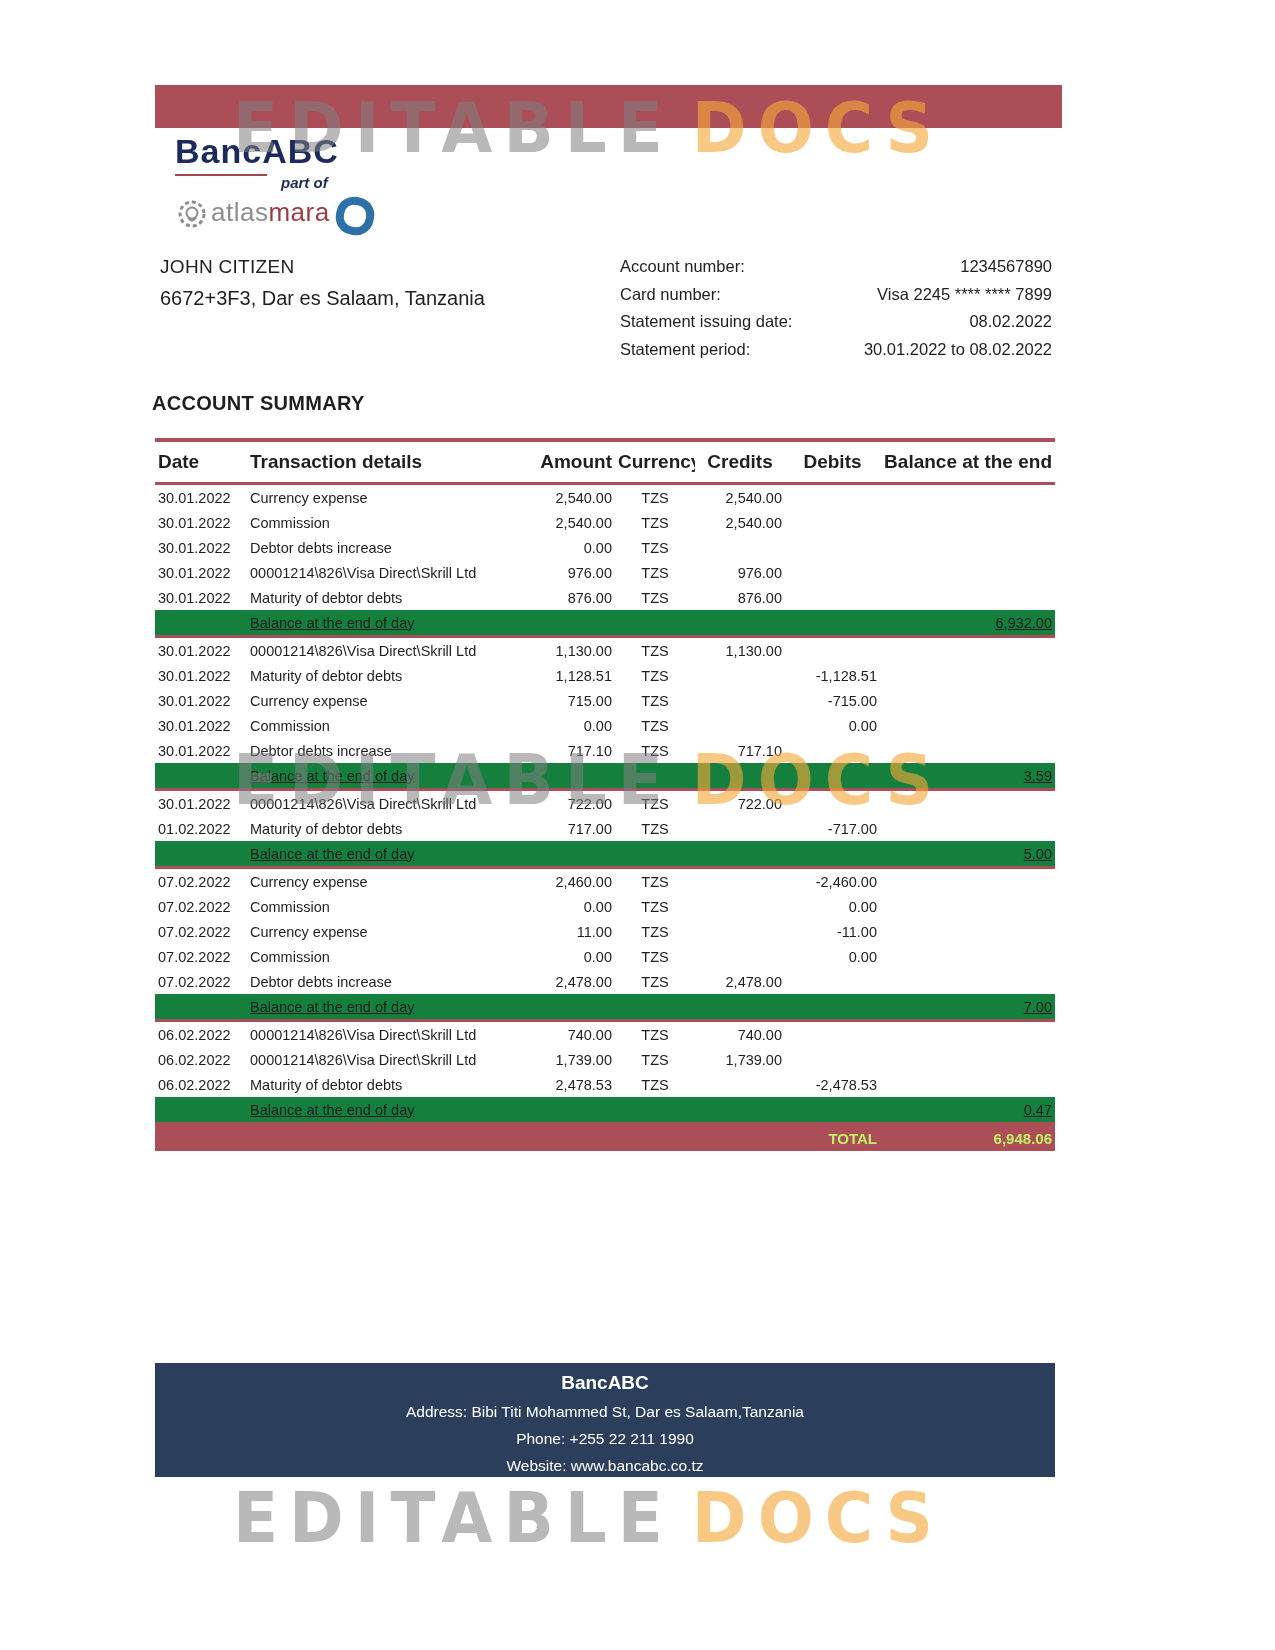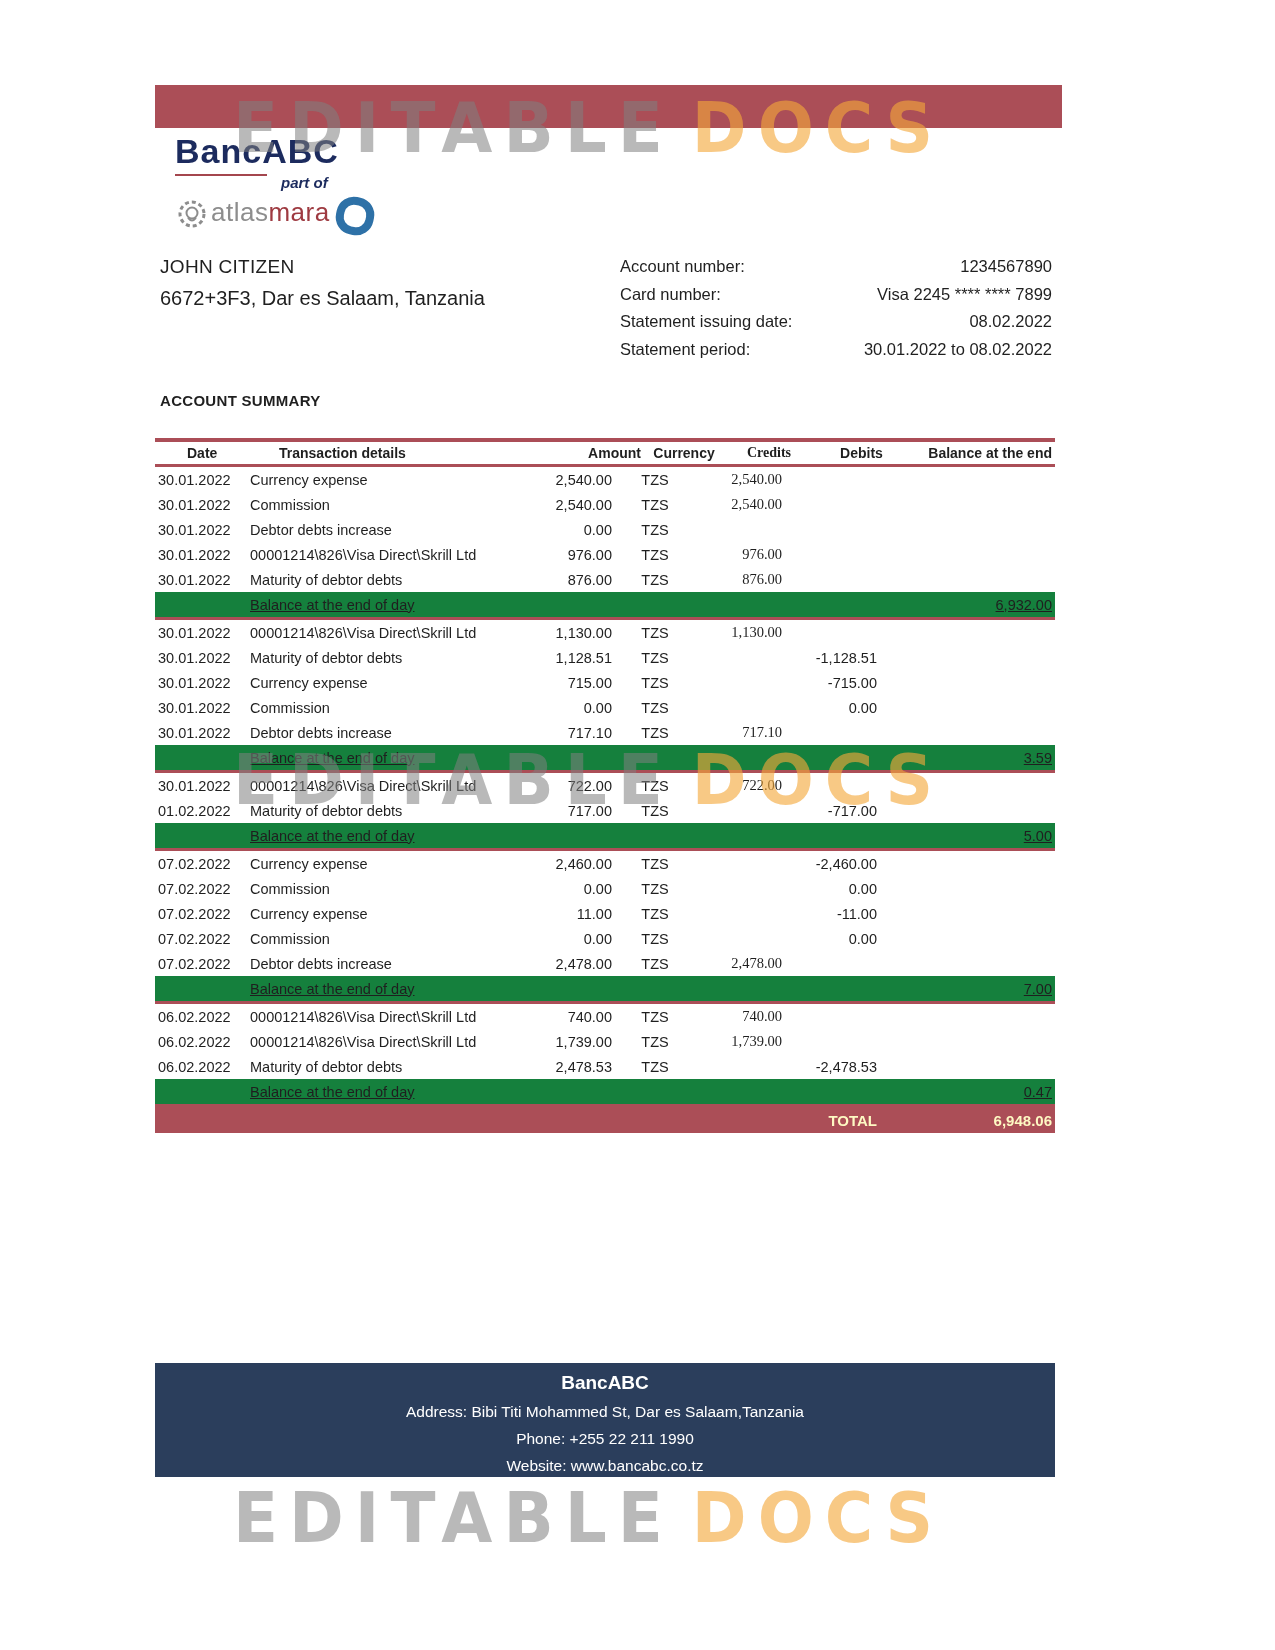--- a/index.html
+++ b/index.html
@@ -36,37 +36,37 @@
   .lion{margin-right:2px;}
   
   .customer{position:absolute; left:160px; top:256px;}
   .customer-name{font-size:19px; font-weight:400; letter-spacing:0.3px;}
   .customer-addr{font-size:20px; margin-top:9px;}
   .acct{position:absolute; left:620px; top:257px; width:432px;}
   .acct-row{display:flex; justify-content:space-between; font-size:16.5px; height:27.5px; align-items:flex-start;}
   .acct-label{text-align:left;}
   .acct-value{text-align:right;}
   
-  .section-title{position:absolute; left:160px; top:392px; font-size:15px; font-weight:700; letter-spacing:0.3px;}
+  .section-title{position:absolute; left:152px; top:392px; font-size:20px; font-weight:700; letter-spacing:0.3px;}
   
   .table{position:absolute; left:155px; top:438px; width:900px; font-size:14.5px;}
   .rule{height:4px; background:#ab4e57;}
   .rule-thin{height:3px; background:#ab4e57;}
   .trow{display:grid; grid-template-columns:92px 248px 120px 80px 90px 95px 1fr; align-items:center;}
   .trow > div{padding:0 3px; overflow:hidden; white-space:nowrap;}
-  .thead{height:22px; font-weight:700; font-size:14px;margin-left:29px;}
+  .thead{height:40px; font-weight:700; font-size:19px;}
   .tbody-row{height:25px;}
   .c-amount{text-align:right;}
   .c-currency{text-align:center;}
-  .c-credits{text-align:right;font-family:Liberation Serif, serif;}
+  .c-credits{text-align:right;}
   .c-debits{text-align:right;}
   .c-balance{text-align:right;}
   .thead .c-credits,.thead .c-debits,.thead .c-currency{text-align:center;}
   .balance-row{height:25px; background:#15803d;text-decoration:underline;}
-  .total-row{height:26px; background:#ab4e57; color:#fef9c3; font-weight:700; font-size:15px;}
+  .total-row{height:26px; background:#ab4e57; color:#bef264; font-weight:700; font-size:15px;}
   
   .footer{
     position:absolute; left:155px; top:1363px; width:900px; height:114px;
     background:#2b3e5c; color:#ffffff; text-align:center;
   }
   .footer-name{font-size:19px; font-weight:700; margin-top:9px;}
   .footer-line{font-size:15.5px; margin-top:9px; font-weight:500;}
 </style>
 </head>
 <body>

